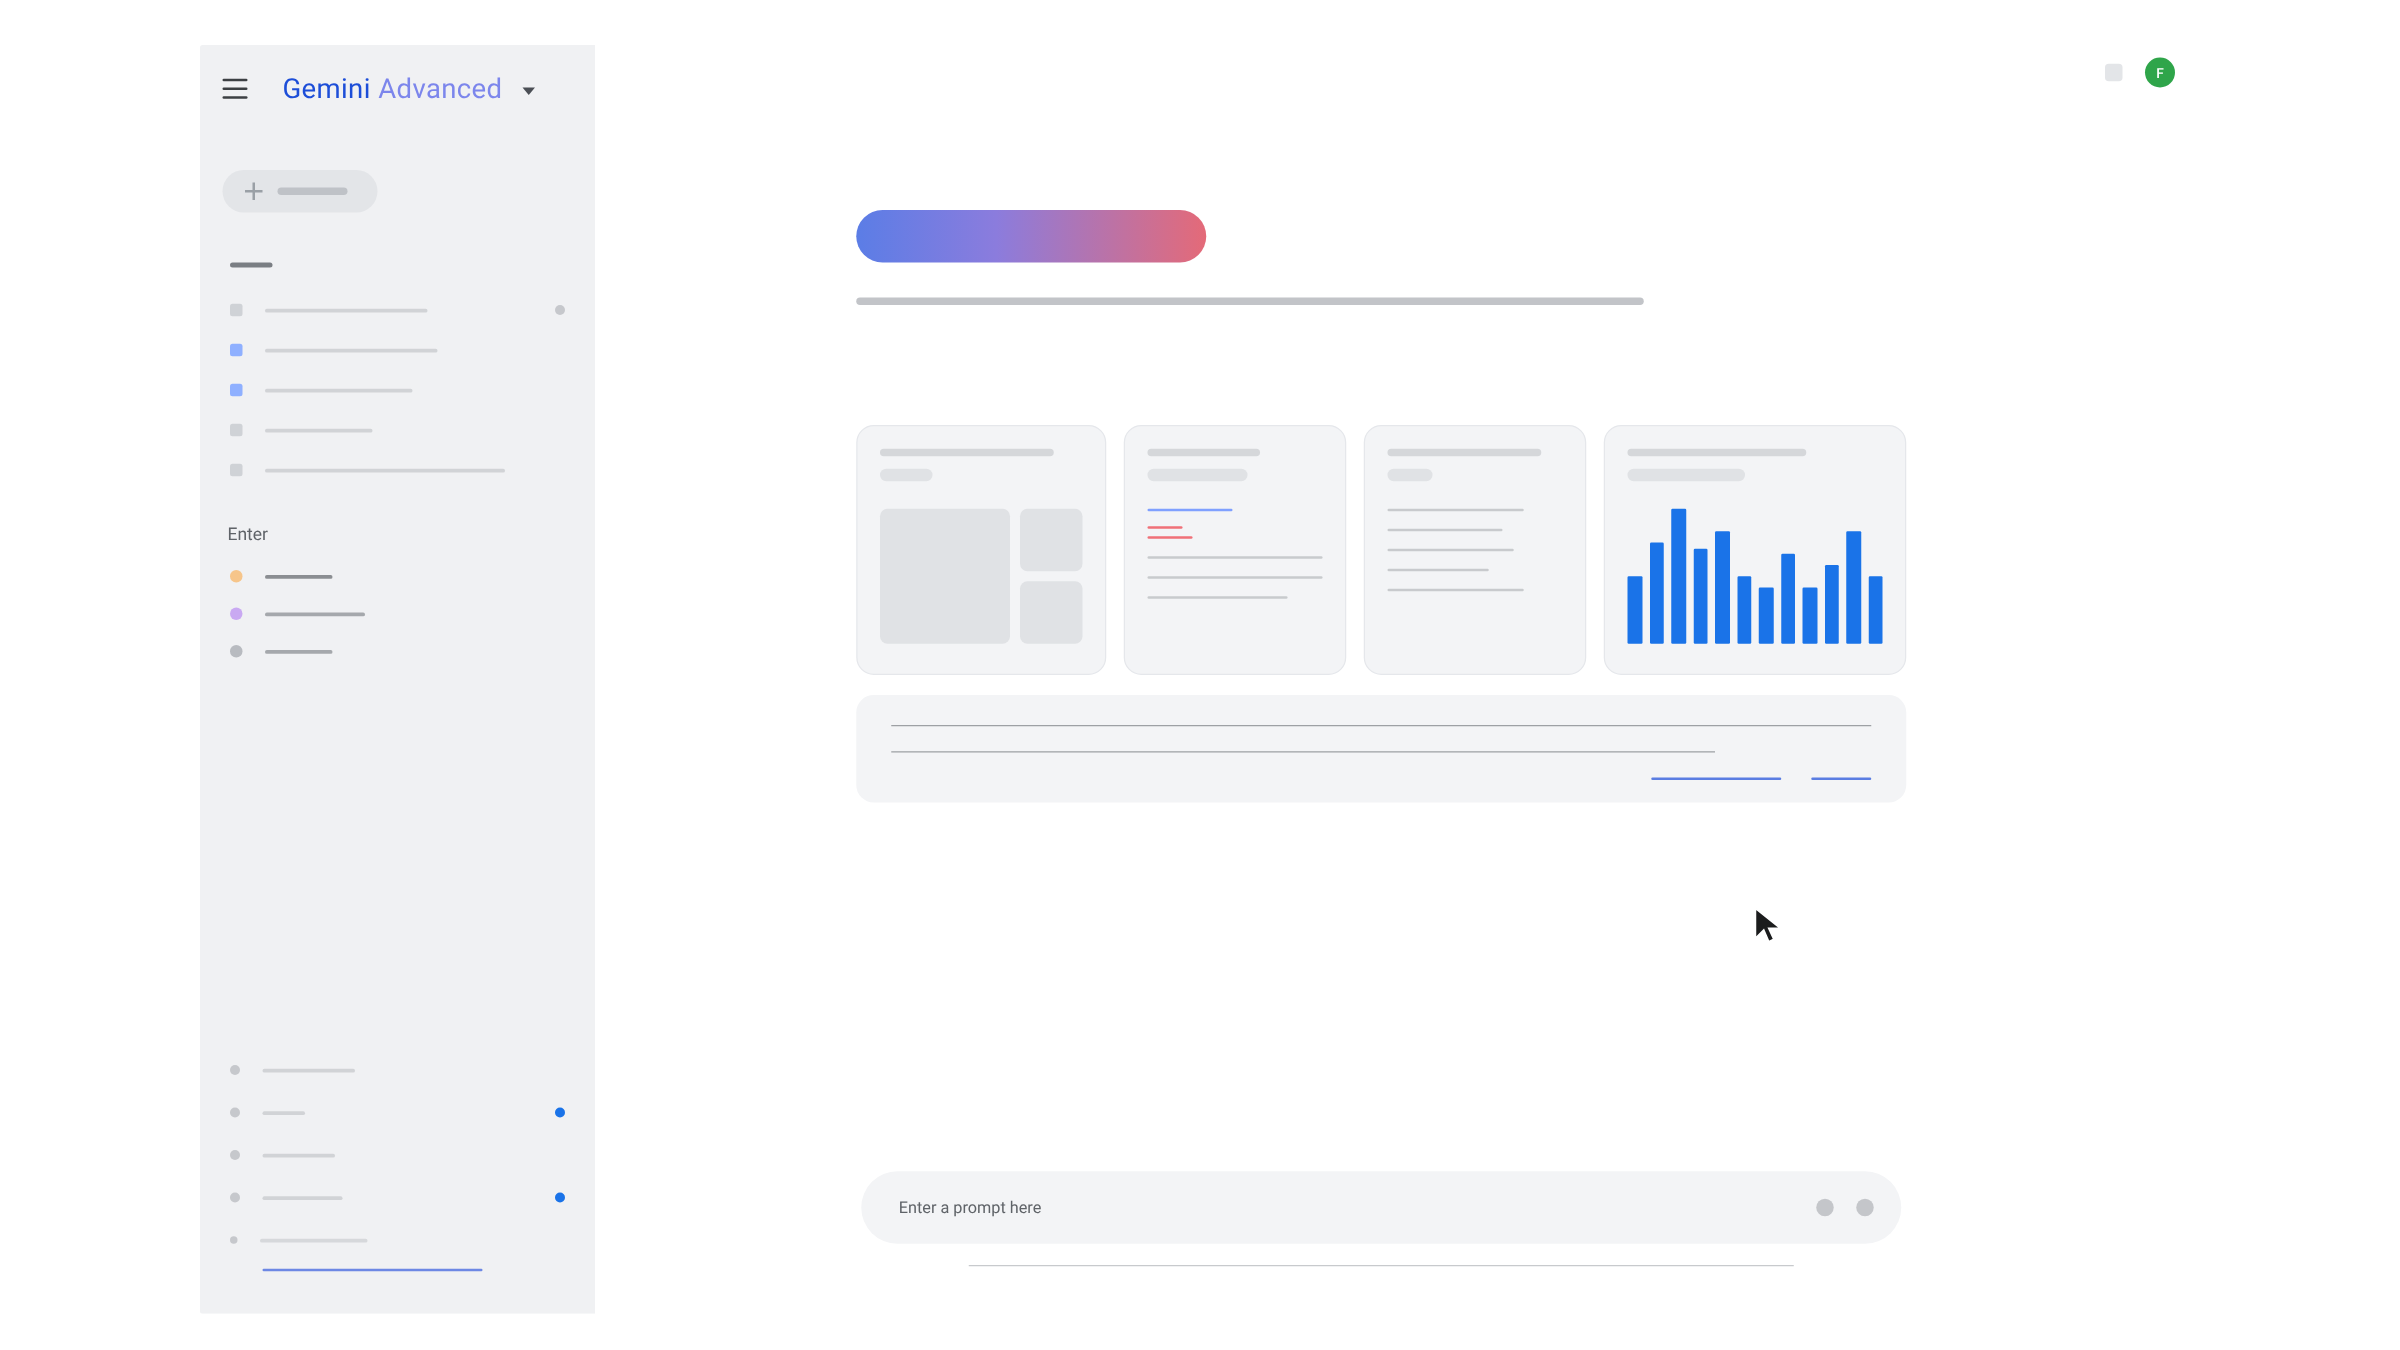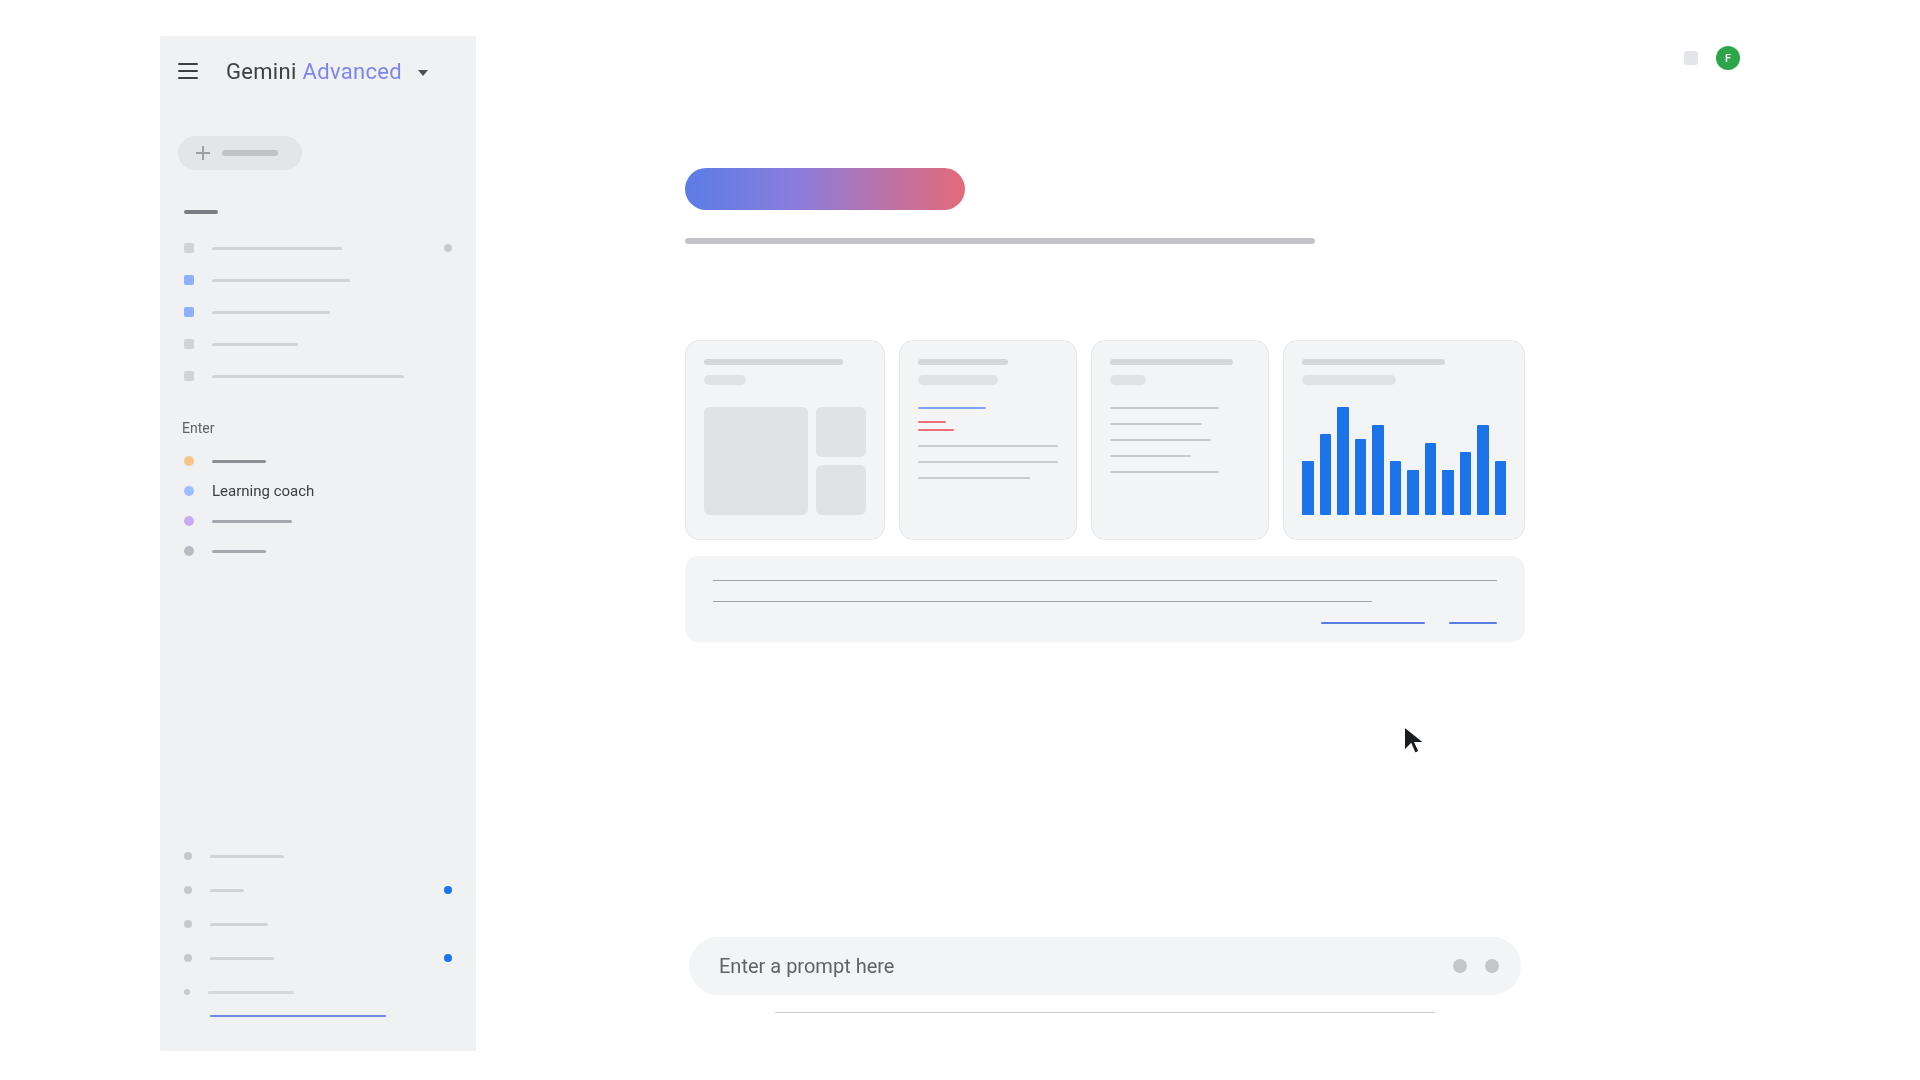--- a/index.html
+++ b/index.html
@@ -51,21 +51,21 @@
     height: 42px;
     margin-bottom: 44px;
   }
   .hamburger {
     width: 20px; height: 16px;
     display: flex; flex-direction: column; justify-content: space-between;
     cursor: pointer;
   }
   .hamburger span { height: 2px; background: #3c4043; border-radius: 1px; }
   .brand { display: flex; align-items: center; gap: 6px; font-size: 22px; letter-spacing: .3px; }
-  .brand .g { color: #404040; }
+  .brand .g { color: #1d4ed8; }
   .brand .a { color: #7c86ec; }
   .brand .caret {
     width: 0; height: 0;
     border-left: 5px solid transparent;
     border-right: 5px solid transparent;
     border-top: 6px solid #4b4f55;
     margin-left: 10px; margin-top: 4px;
   }
 
   .new-chat {
@@ -200,21 +200,21 @@
   .prompt {
     position: absolute; bottom: 56px;
     width: 832px;
     background: var(--card-bg);
     border-radius: 30px;
     height: 58px;
     display: flex; align-items: center;
     padding: 0 22px 0 30px;
     gap: 18px;
   }
-  .prompt .ph { color: #5f6368; font-size: 20px; flex: 1; }
+  .prompt .ph { color: #5f6368; font-size: 13px; flex: 1; }
   .prompt .pbtn { width: 14px; height: 14px; background: #c4c6ca; border-radius: 50%; cursor: pointer; }
 
   .footer-line {
     position: absolute; bottom: 38px;
     width: 660px; height: 1px; background: #c8cacd;
   }
 </style>
 </head>
 <body>
 
@@ -262,24 +262,20 @@
       <div class="item-row">
         <span class="sq"></span>
           <span class="line" style="width:192px"></span>
       </div>
 
       <div class="section-label">Enter</div>
 
       <div class="gem-row">
         <span class="gem-dot" style="background:#f6c58a"></span>
         <span class="gem-line" style="width:54px;background:#8b8e92"></span>
-      </div>
-      <div class="gem-row">
-        <span class="gem-dot" style="background:#9cbdff"></span>
-        <span class="gem-text">Learning coach</span>
       </div>
       <div class="gem-row">
         <span class="gem-dot" style="background:#c9a9f2"></span>
         <span class="gem-line" style="width:80px;background:#a5a8ac"></span>
       </div>
       <div class="gem-row">
         <span class="gem-dot" style="background:#b8bbc0"></span>
         <span class="gem-line" style="width:54px;background:#a5a8ac"></span>
       </div>
 

